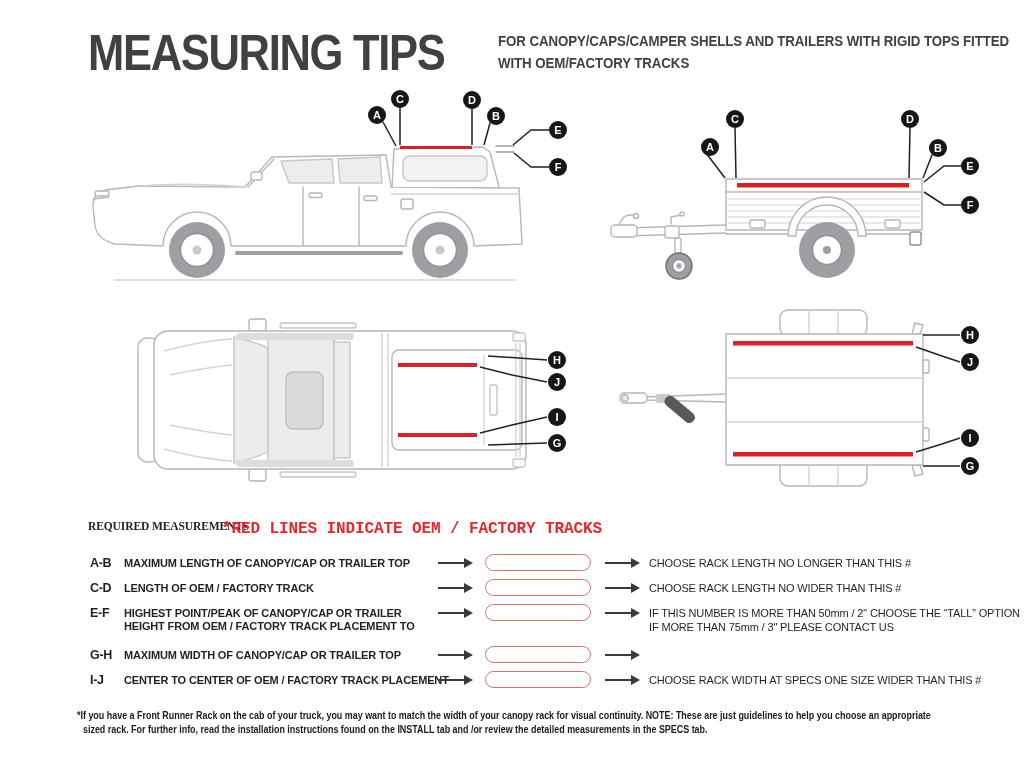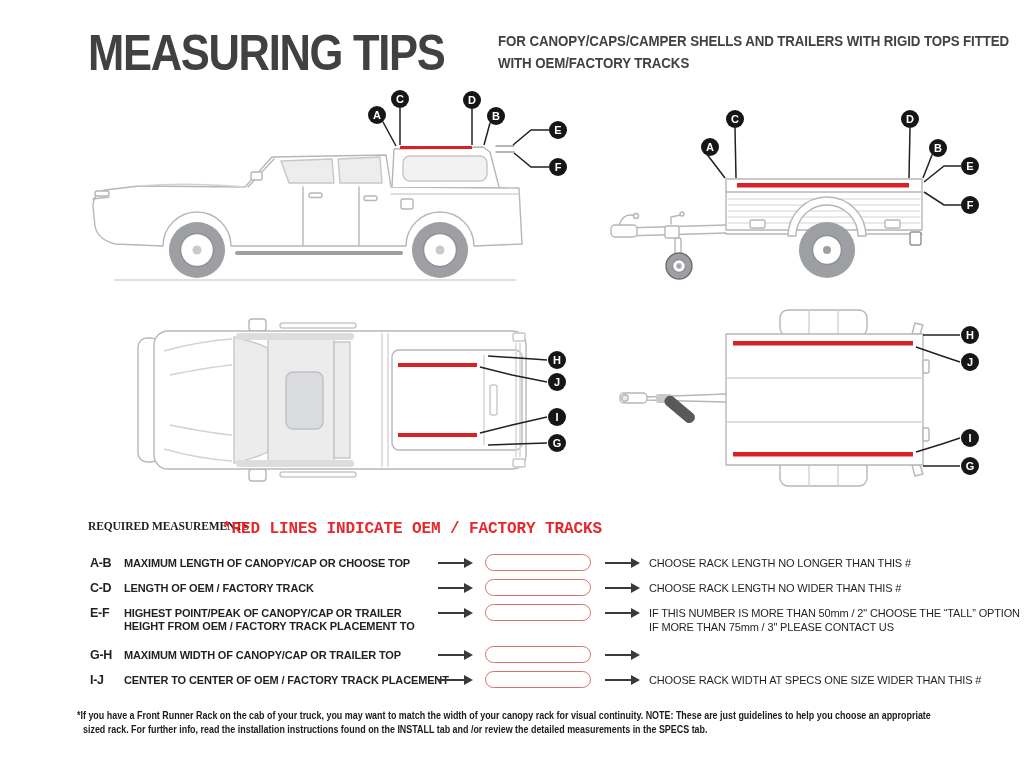--- a/index.html
+++ b/index.html
@@ -220,21 +220,21 @@
   <div class="badge" style="left:921px;top:326px">H</div>
   <div class="badge" style="left:921px;top:353px">J</div>
   <div class="badge" style="left:921px;top:429px">I</div>
   <div class="badge" style="left:921px;top:457px">G</div>
 
   <div class="sec-title">REQUIRED MEASUREMENTS</div>
   <div class="sec-note">*RED LINES INDICATE OEM / FACTORY TRACKS</div>
 
   <div class="m-row" style="top:556px">
     <div class="m-key">A-B</div>
-    <div class="m-desc">MAXIMUM  LENGTH OF CANOPY/CAP OR CHOOSE TOP</div>
+    <div class="m-desc">MAXIMUM  LENGTH OF CANOPY/CAP OR TRAILER TOP</div>
     <span class="arrow a1"></span>
     <div class="pill"></div>
     <span class="arrow a2"></span>
     <div class="m-result">CHOOSE RACK LENGTH NO LONGER THAN THIS #</div>
   </div>
 
   <div class="m-row" style="top:581px">
     <div class="m-key">C-D</div>
     <div class="m-desc">LENGTH OF OEM / FACTORY TRACK</div>
     <span class="arrow a1"></span>

